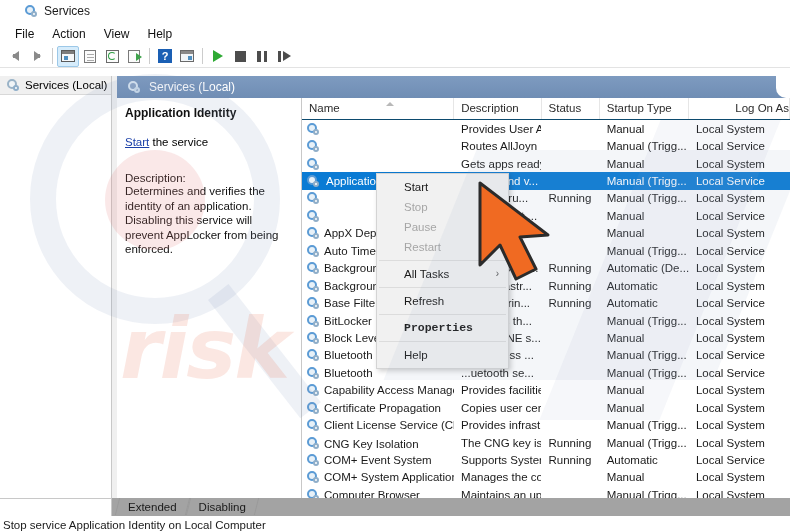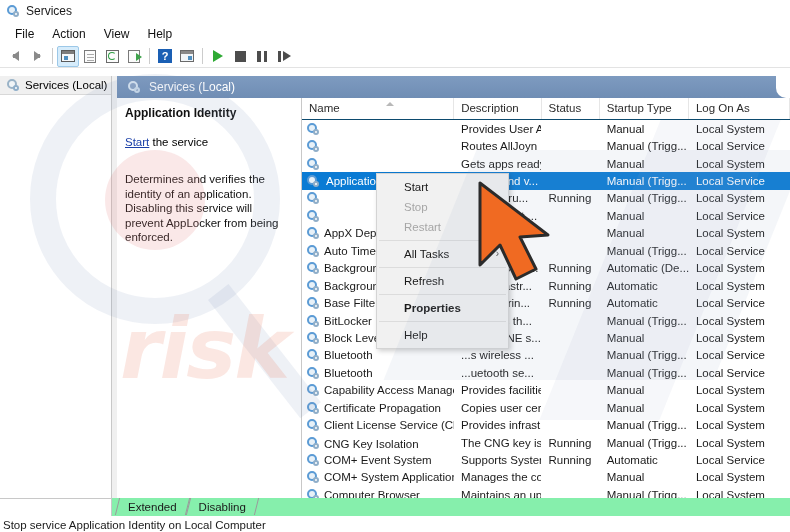--- a/index.html
+++ b/index.html
@@ -72,21 +72,21 @@
   }
 
   
   .titlebar {
     position: absolute;
     left: 0; top: 0;
     width: 790px; height: 22px;
     background: #ffffff;
     display: flex;
     align-items: center;
-    padding-left: 6px;
+    padding-left: 24px;
     box-sizing: border-box;
     z-index: 10;
   }
   .title-text {
     font-size: 12px;
     color: #1a1a1a;
     margin-left: 6px;
   }
 
   .svc-icon {
@@ -533,21 +533,21 @@
     height: 20px;
     line-height: 20px;
     padding-left: 27px;
     font-size: 11.5px;
     color: #1a1a1a;
     position: relative;
     cursor: default;
     white-space: nowrap;
   }
   .ctx-item.disabled { color: #a6a6a6; }
-  .ctx-item.bold { font-weight: bold; }
+  .ctx-item.bold { font-weight: bold; font-family: Liberation Mono, monospace; }
   .ctx-sep {
     height: 1px;
     background: #dcdcdc;
     margin: 3px 2px;
   }
   .ctx-sub {
     position: absolute;
     right: 9px; top: 50%;
     transform: translateY(-50%);
     font-size: 10px;
@@ -560,21 +560,21 @@
     left: 476px; top: 179px;
     z-index: 70;
     pointer-events: none;
   }
 
   
   .tabs-strip {
     position: absolute;
     left: 0; top: 498px;
     width: 790px; height: 18px;
-    background: #86efac;
+    background: #a3a3a3;
     z-index: 10;
   }
   .tabs-left-box {
     position: absolute;
     left: 0; top: 0;
     width: 112px; height: 18px;
     border-right: 1px solid #c8c8c8;
     border-top: 1px solid #c8c8c8;
     box-sizing: border-box;
     background: #ffffff;
@@ -717,30 +717,31 @@
         <span>Services (Local)</span>
       </div>
 
       <div class="rp-body">
 
         <div class="detail-pane">
           <div class="detail-title">Application Identity</div>
           <div class="detail-link-row">
             <span class="detail-link">Start</span><span> the service</span>
           </div>
+          <div class="detail-desc-label">Description:</div>
           <div class="detail-desc-text">Determines and verifies the identity of an application. Disabling this service will prevent AppLocker from being enforced.</div>
         </div>
 
         <div class="list-pane">
           <div class="lv-header" id="lv-header">
               <div class="lv-th" style="width: 166px;"><span>Name</span><span class="sort-arrow"></span></div>
               <div class="lv-th" style="width: 95px;"><span>Description</span></div>
               <div class="lv-th" style="width: 63px;"><span>Status</span></div>
               <div class="lv-th" style="width: 97px;"><span>Startup Type</span></div>
-              <div class="lv-th" style="width: 110px;"><span>Log On As</span></div>
+              <div class="lv-th" style="width: 110px; text-align: right;"><span>Log On As</span></div>
             </div>
           <div class="lv-rows" id="lv-rows">
               <div class="lv-row">
                 <div class="cell cell-name" style="width: 166px;">
                   <span class="svc-icon"></span>
                   <span class="cell-name-text"></span>
                 </div>
                 <div class="cell cell-desc" style="width: 95px;">Provides User Acc...</div>
                 <div class="cell cell-status" style="width: 63px;"></div>
                 <div class="cell cell-startup" style="width: 97px;">Manual</div>
@@ -960,20 +961,21 @@
             </div>
         </div>
 
       </div>
     </div>
   </div>
 
   <div class="ctx-menu" id="ctx-menu">
       <div class="ctx-item"><span>Start</span></div>
       <div class="ctx-item disabled"><span>Stop</span></div>
+      <div class="ctx-item disabled"><span>Pause</span></div>
       <div class="ctx-item disabled"><span>Restart</span></div>
       <div class="ctx-sep"></div>
       <div class="ctx-item"><span>All Tasks</span><span class="ctx-sub">›</span></div>
       <div class="ctx-sep"></div>
       <div class="ctx-item"><span>Refresh</span></div>
       <div class="ctx-sep"></div>
       <div class="ctx-item bold"><span>Properties</span></div>
       <div class="ctx-sep"></div>
       <div class="ctx-item"><span>Help</span></div>
     </div>

